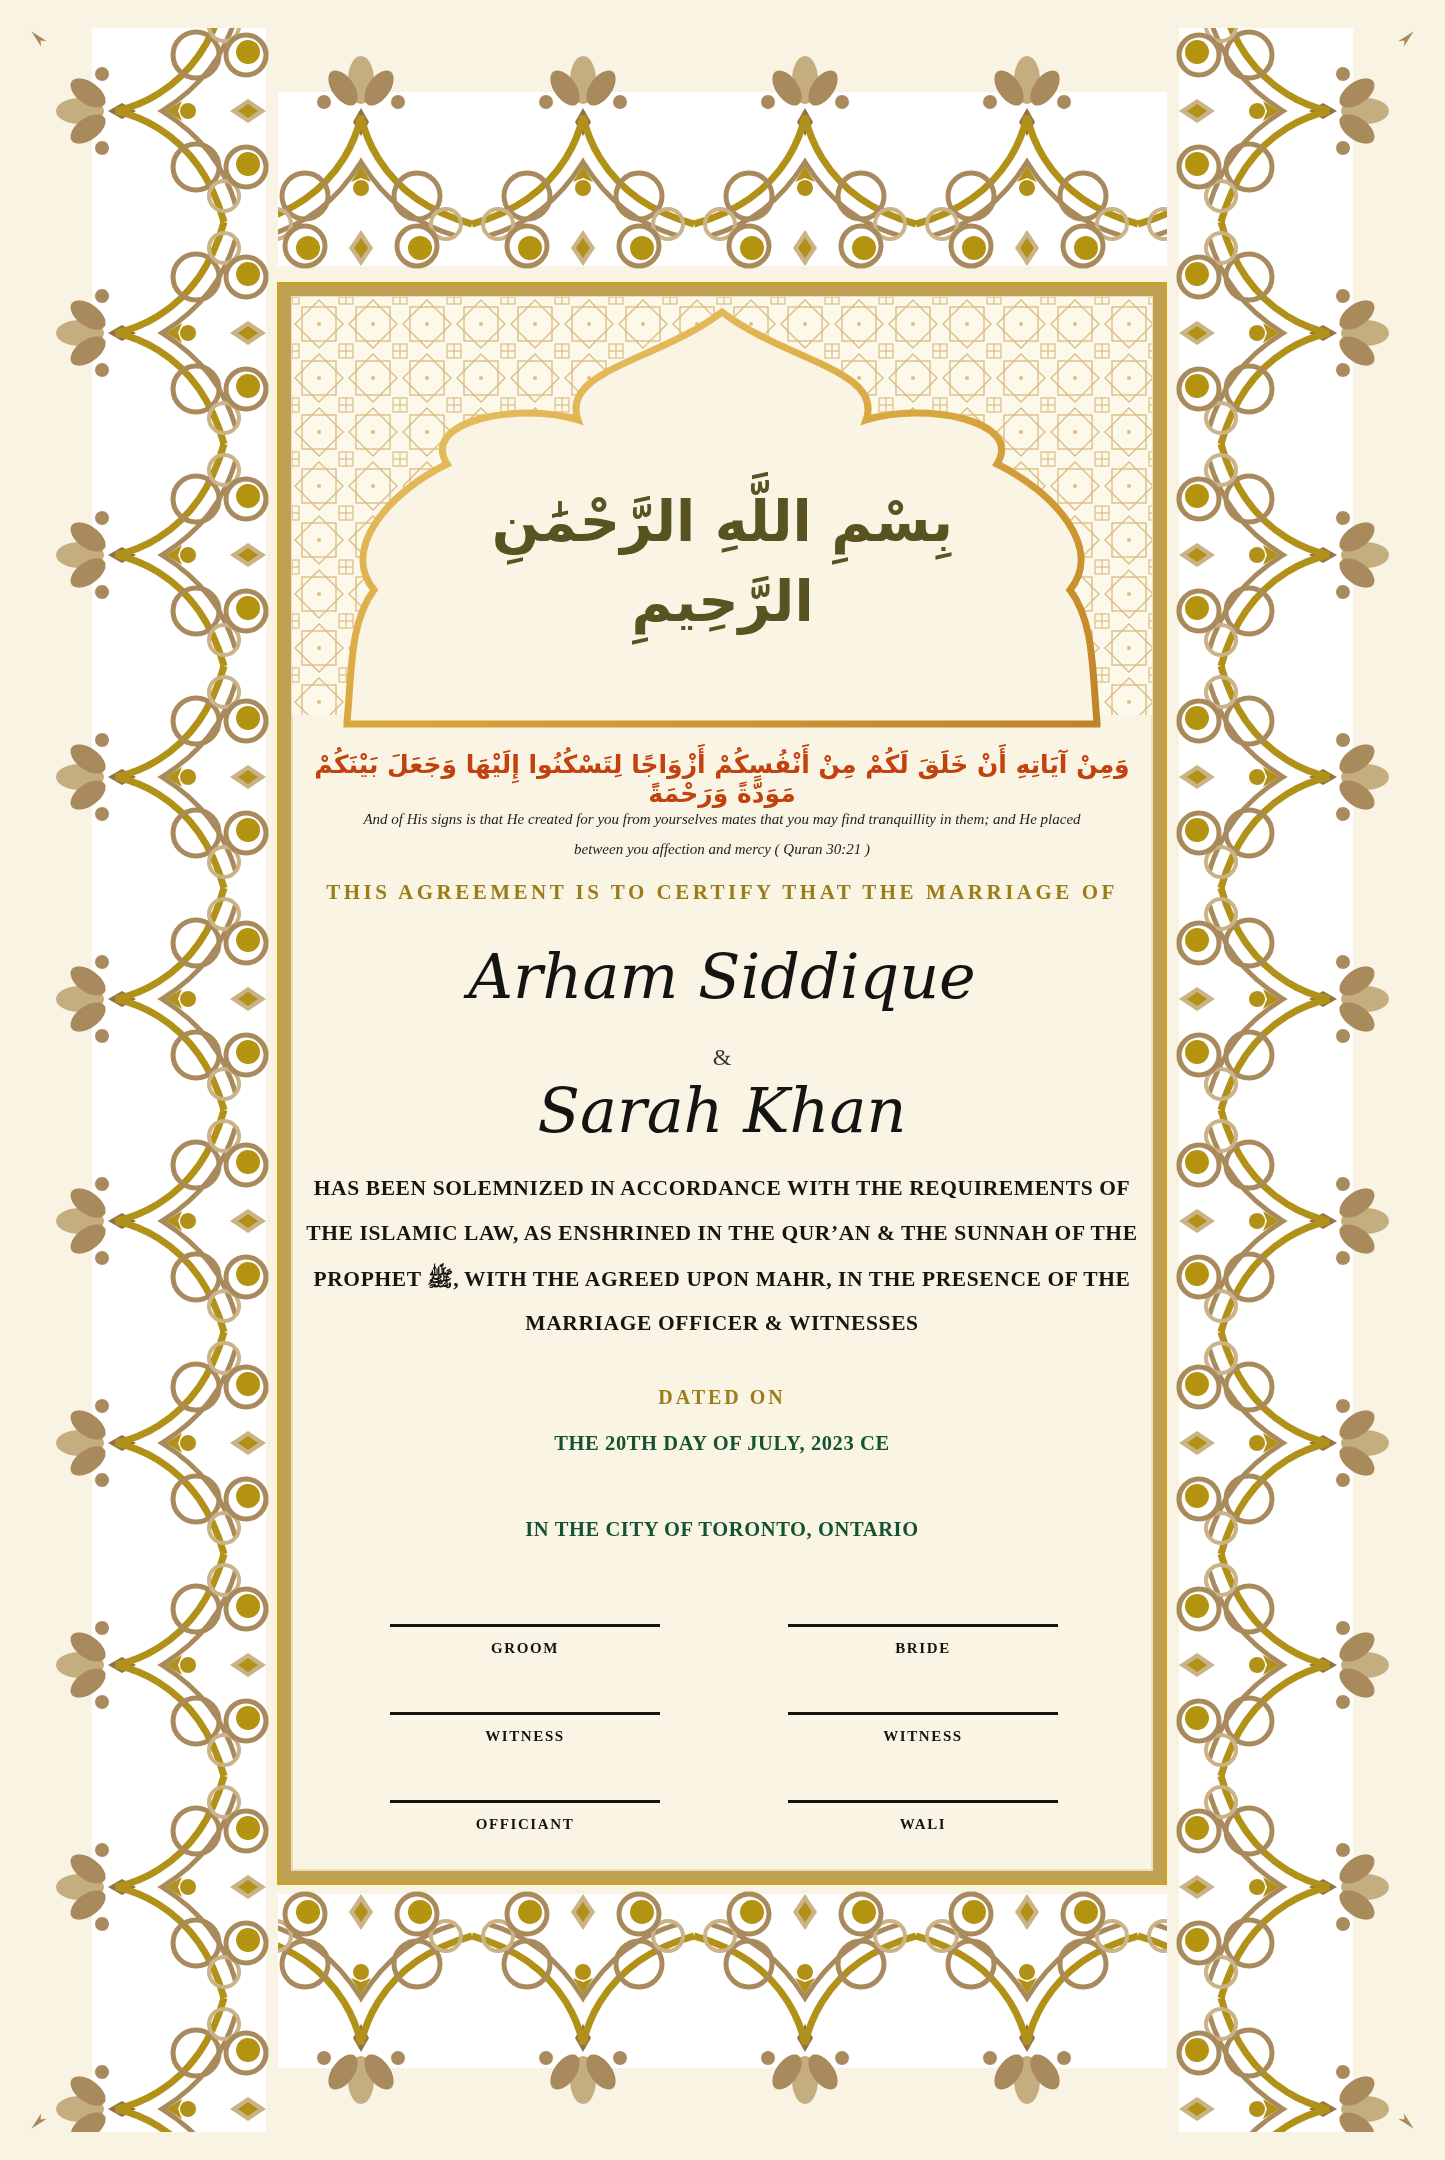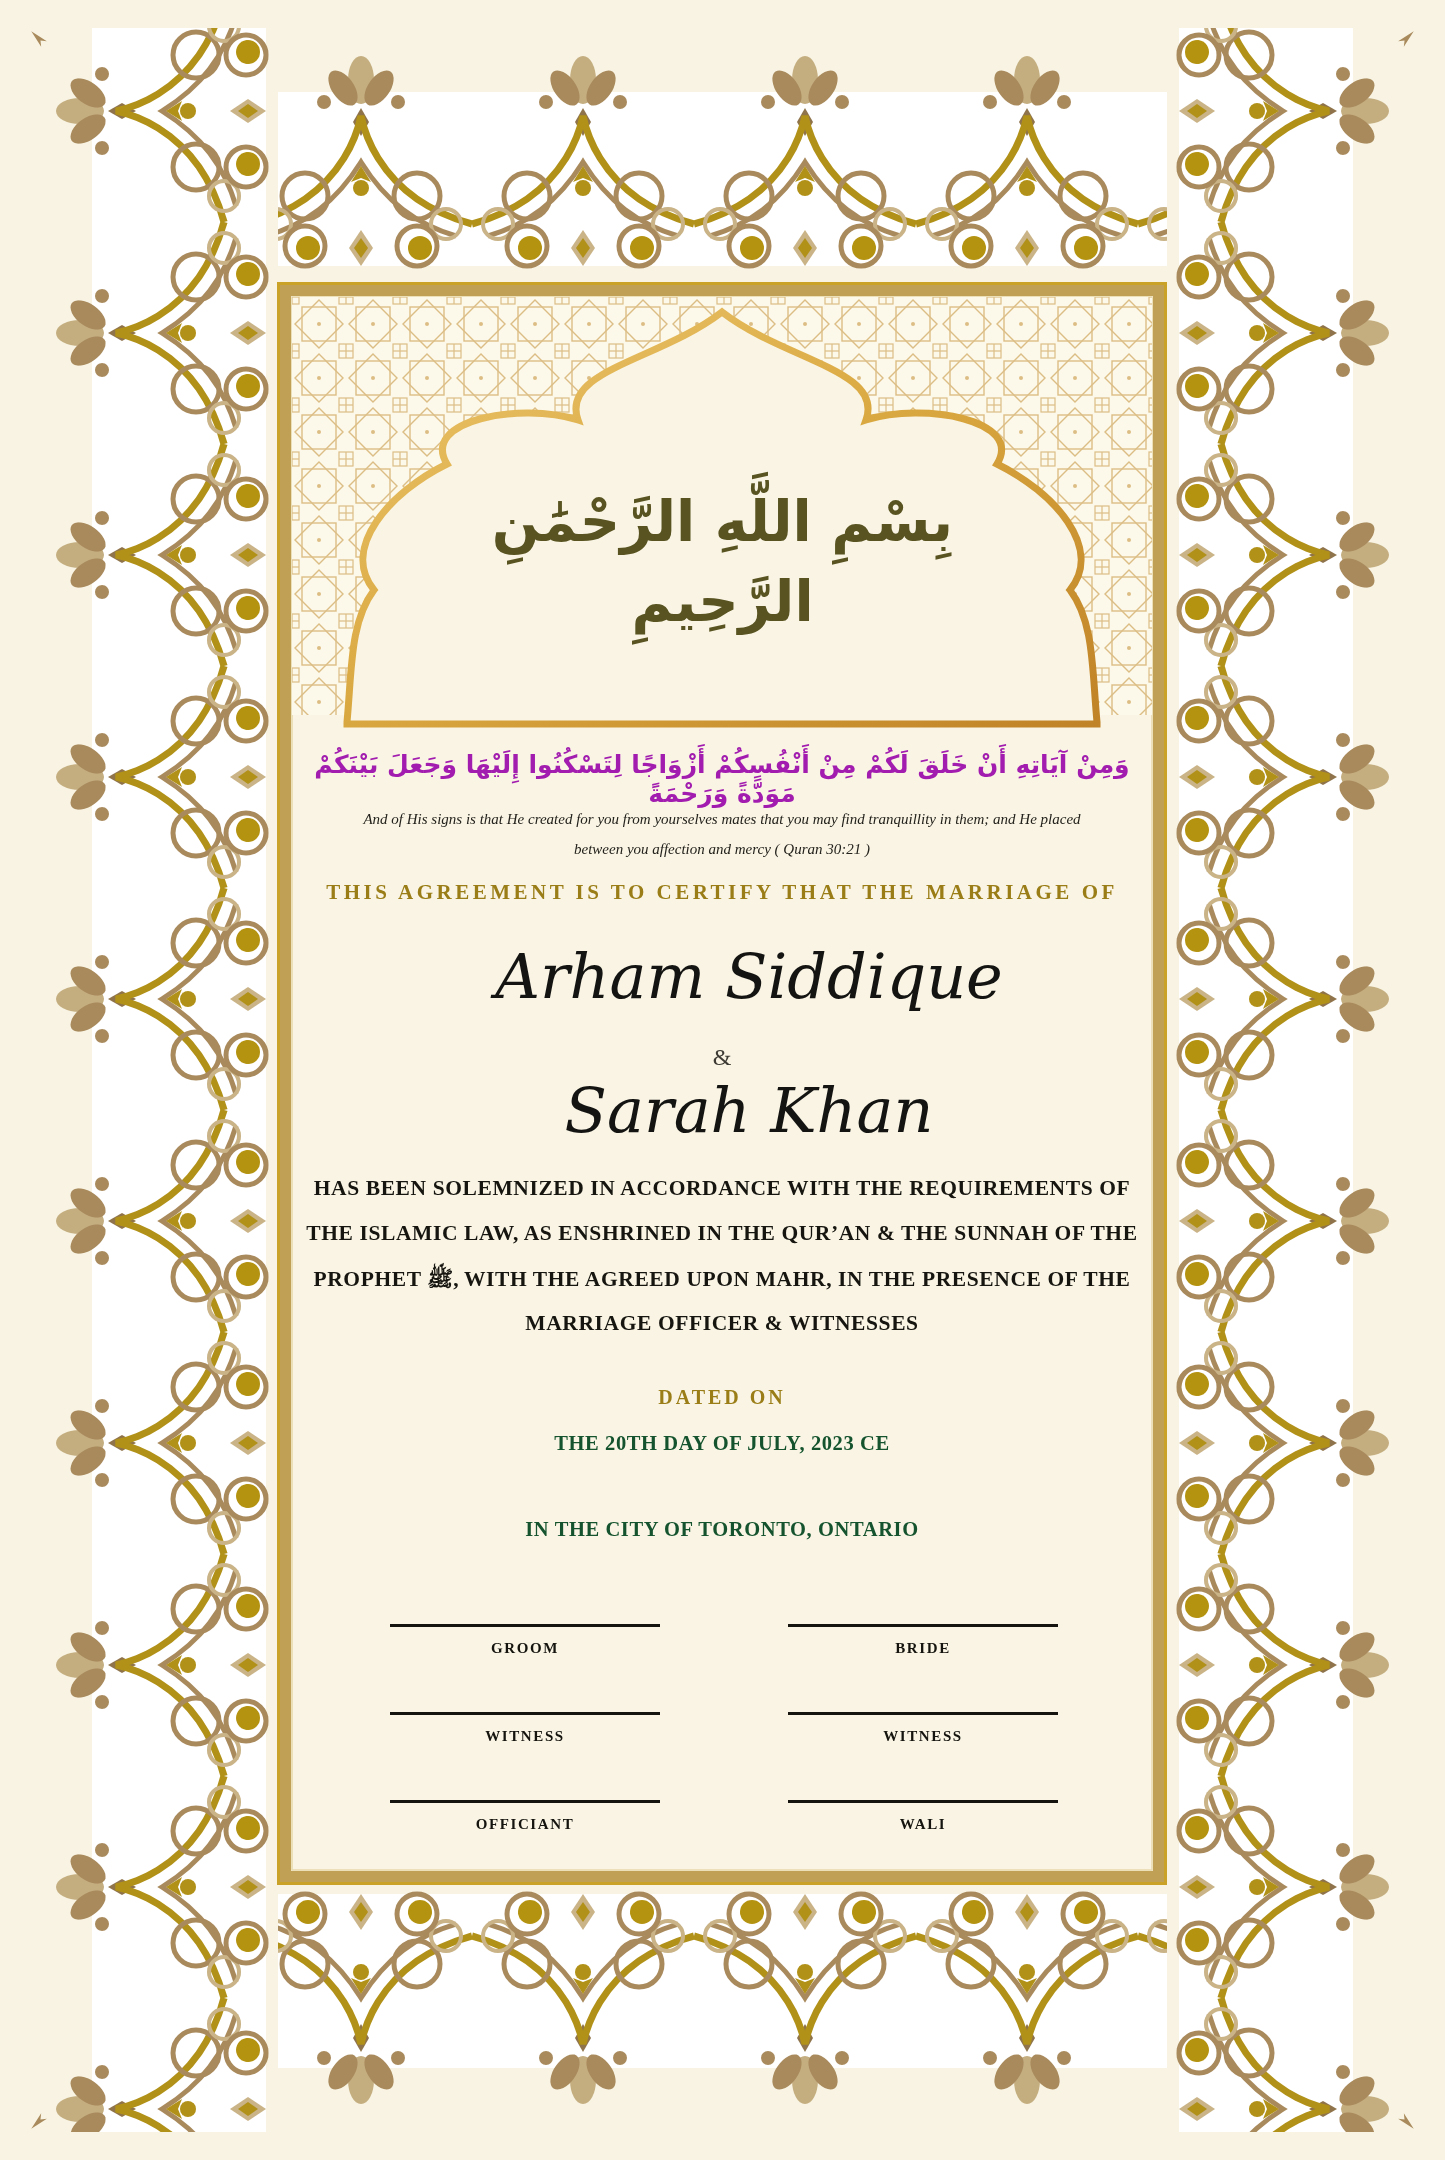--- a/index.html
+++ b/index.html
@@ -5,27 +5,27 @@
   html,body{margin:0;padding:0;background:#f8f3e2;}
   .page{position:relative;width:1445px;height:2160px;background:#f8f3e2;overflow:hidden;
         font-family:"Liberation Serif", serif;}
   .art{position:absolute;left:0;top:0;z-index:0;}
   .content{position:absolute;left:0;top:12px;width:1213px;height:2160px;z-index:2;}
 
   .abs{position:absolute;text-align:center;}
   .bismillah{left:430px;top:470px;width:585px;font-family:"DejaVu Sans",sans-serif;
              font-size:56px;line-height:80px;color:#585320;direction:rtl;font-weight:700;}
   .verse-ar{left:292px;top:738px;width:860px;font-family:"DejaVu Sans",sans-serif;
-            font-size:25px;color:#a21caf;direction:rtl;font-weight:700;}
+            font-size:25px;color:#c2410c;direction:rtl;font-weight:700;}
   .translation{left:362px;top:792px;width:720px;font-style:italic;font-size:15px;
                line-height:30px;color:#24221c;}
   .certify{left:292px;top:868px;width:860px;font-size:21px;font-weight:700;
            letter-spacing:3.5px;color:#9a7d16;}
   .name{left:292px;width:860px;font-family:"DejaVu Serif",serif;font-style:italic;
-        font-size:62px;font-weight:400;color:#141412;padding-left:27px;}
+        font-size:62px;font-weight:400;color:#141412;}
   .groom{top:928px;}
   .amp{left:292px;top:1032px;width:860px;font-size:24px;color:#3c3a33;}
   .bride{top:1062px;}
   .bodyline{left:302px;width:840px;font-size:21.5px;font-weight:700;letter-spacing:0.6px;
             color:#16150f;}
   .dated{left:292px;top:1374px;width:860px;font-size:20px;font-weight:700;
          letter-spacing:3px;color:#9a7d16;}
   .dateline{left:302px;width:840px;font-size:20.5px;font-weight:700;letter-spacing:0.6px;
             color:#14532d;}
   .sigline{position:absolute;width:270px;border-top:3px solid #15140e;}

